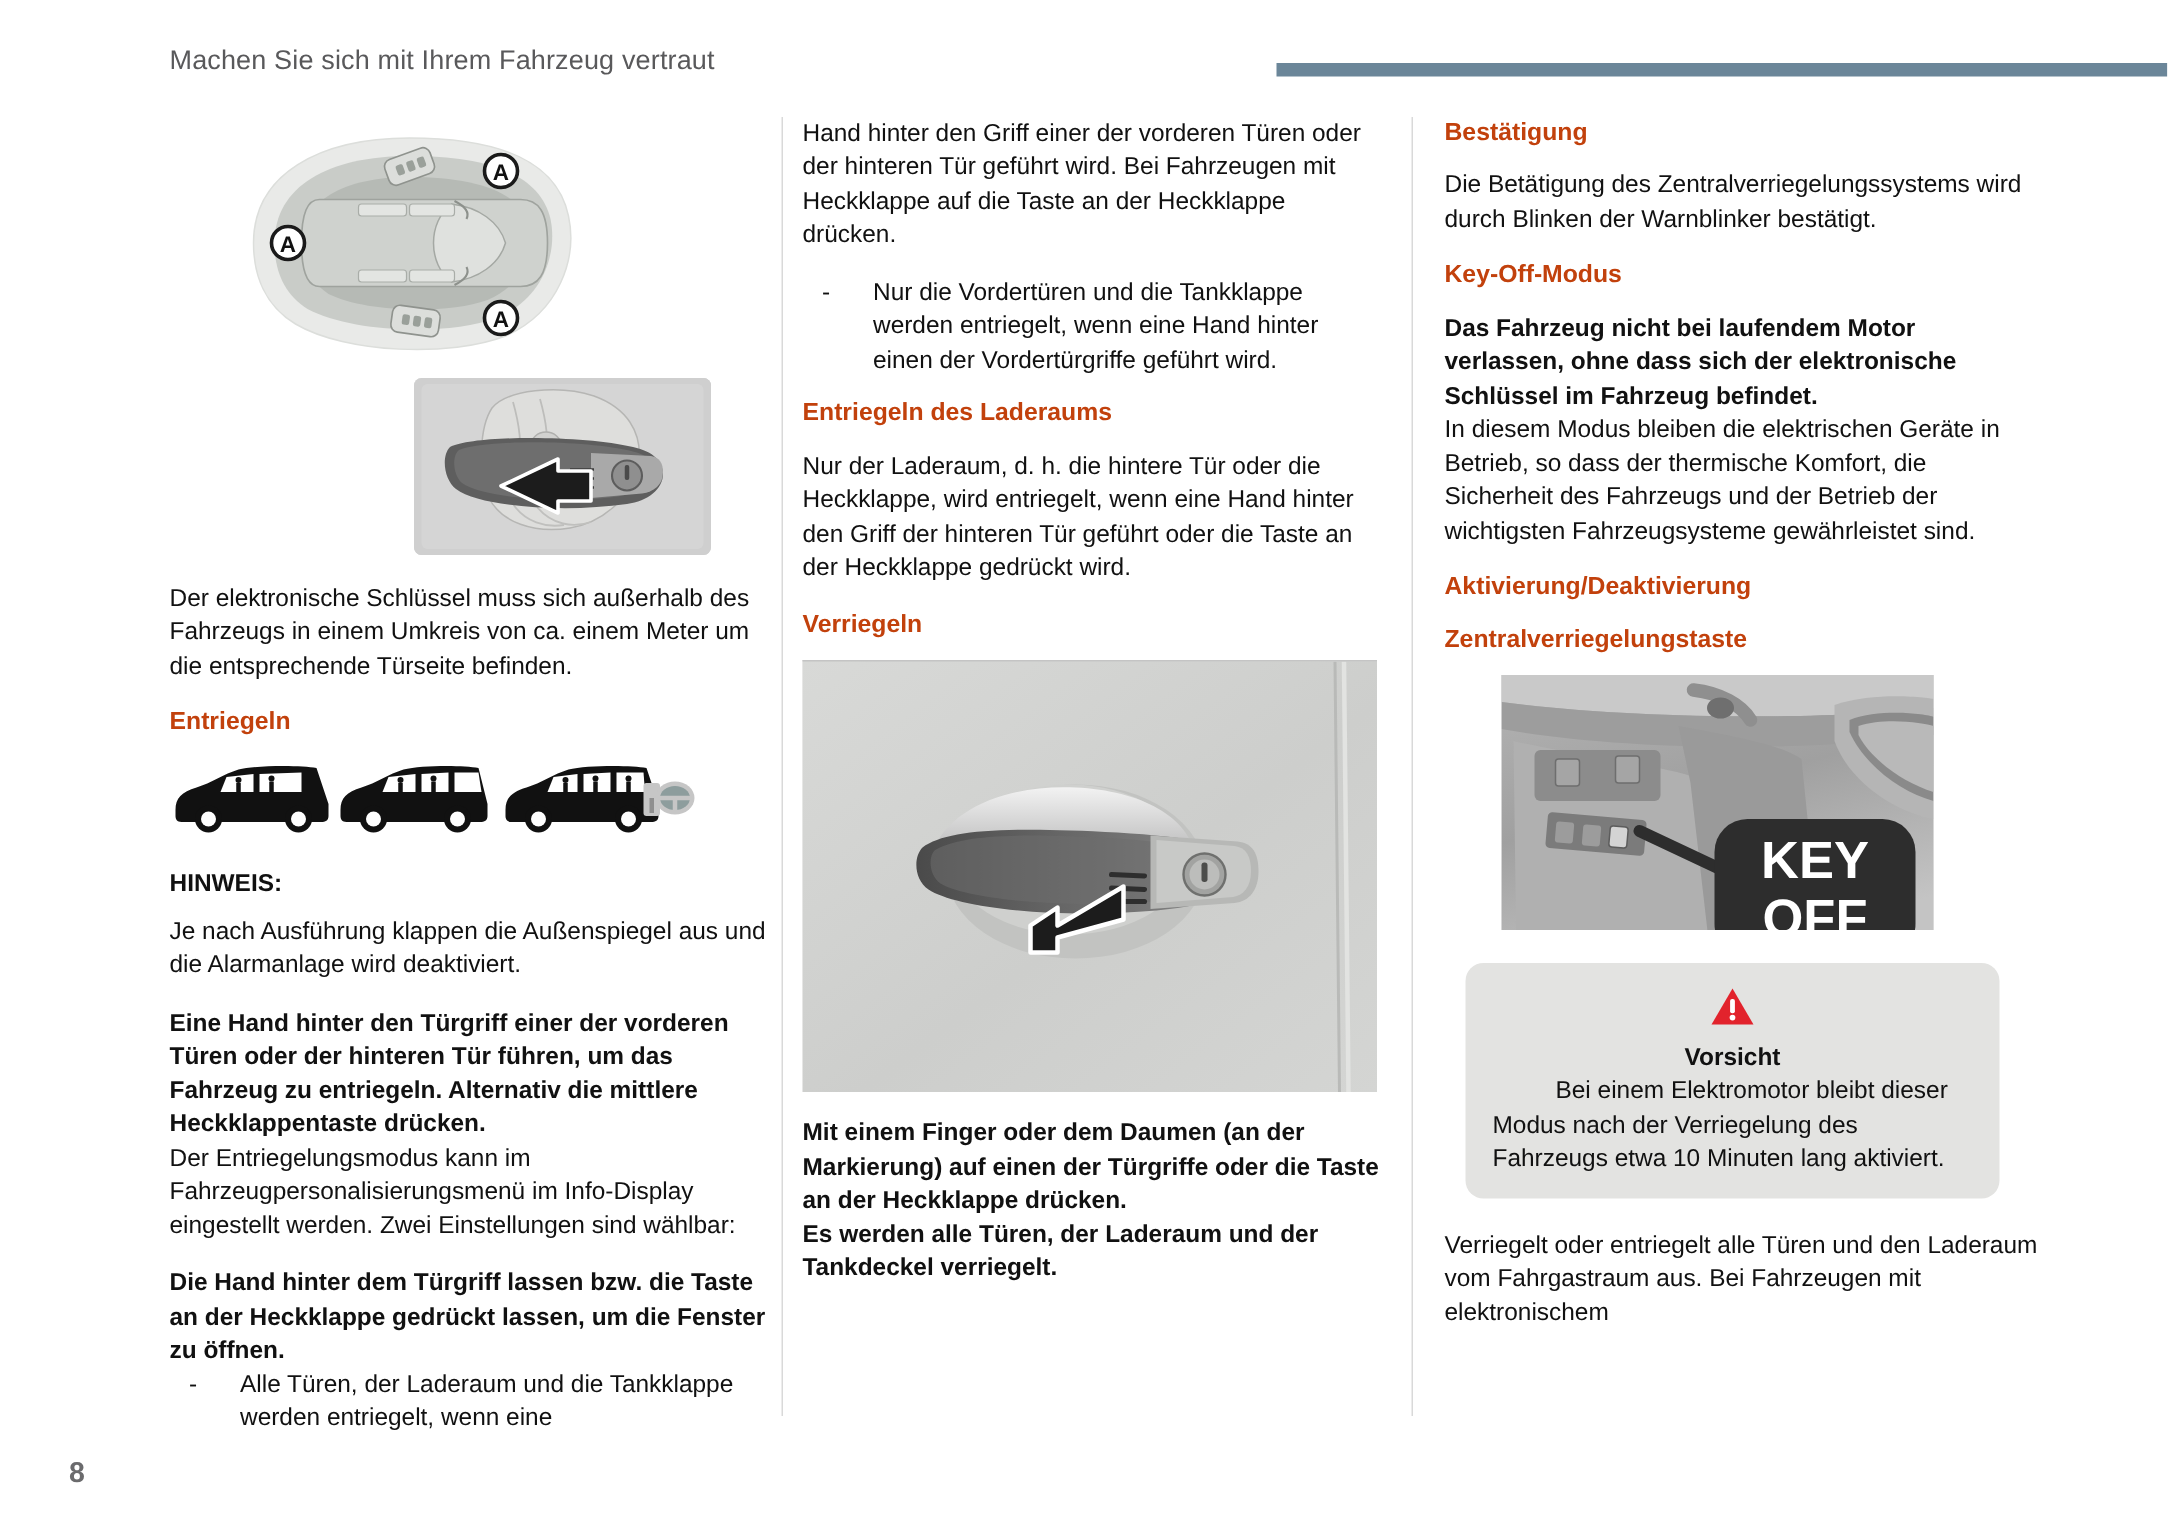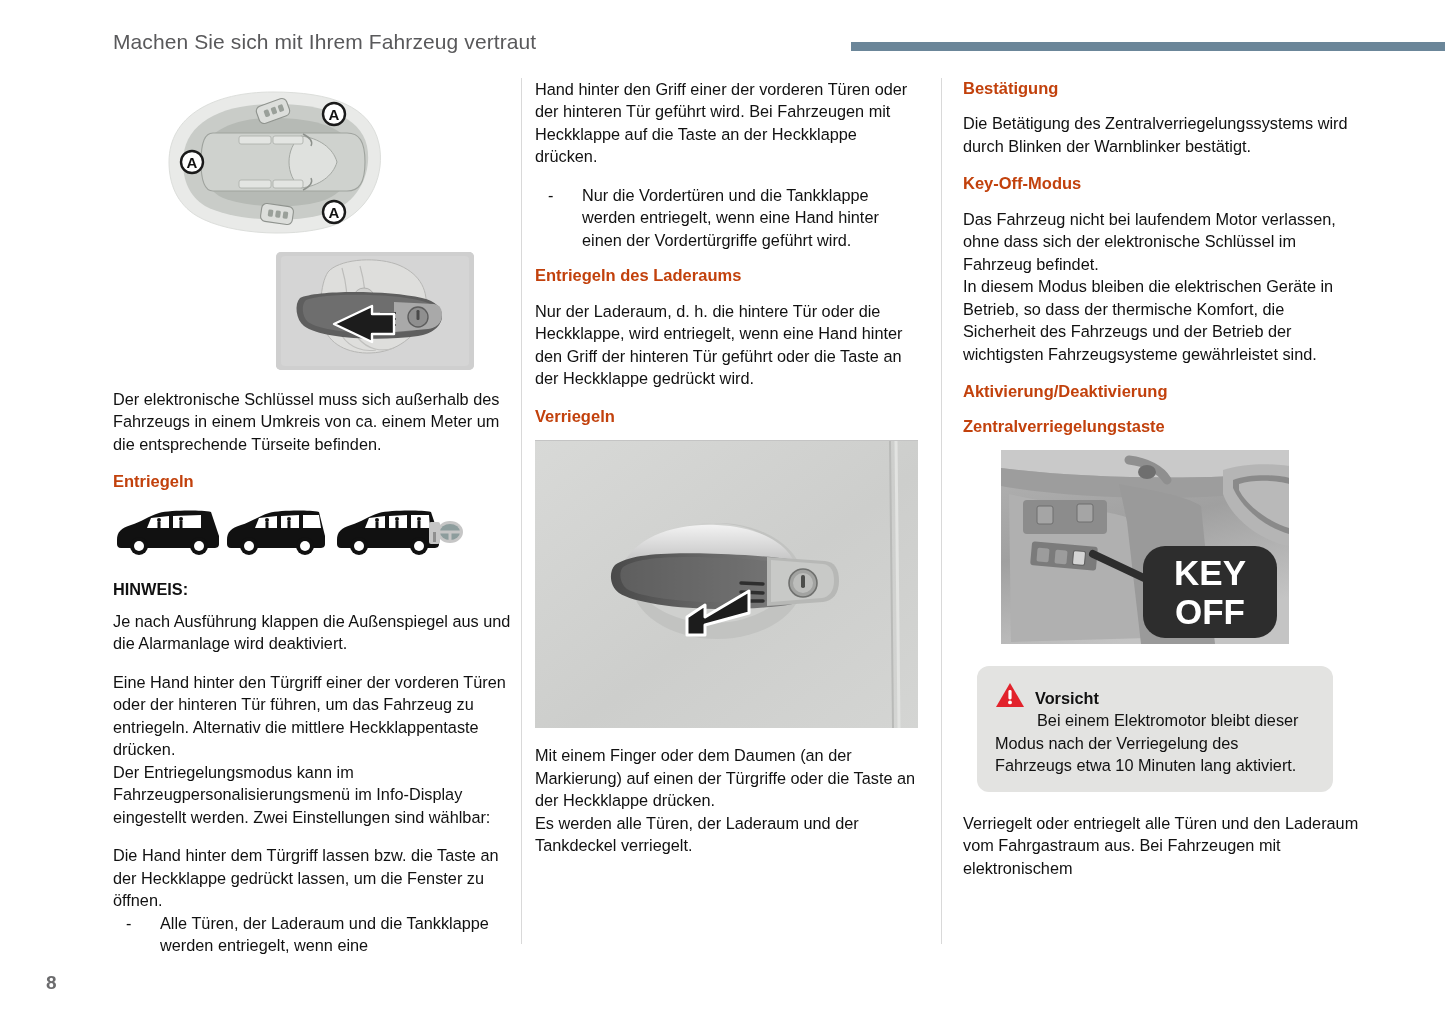--- a/index.html
+++ b/index.html
@@ -25,21 +25,21 @@
     position: absolute;
     top: 30px;
     left: 0;
     width: 1445px;
     height: 30px;
   }
   .header-title {
     position: absolute;
     left: 113px;
     top: 0px;
-    font-size: 21px;
+    font-size: 18px;
     color: #59595b;
     letter-spacing: 0.1px;
     white-space: nowrap;
   }
   .header-rule {
     position: absolute;
     left: 851px;
     top: 12px;
     width: 594px;
     height: 9px;
@@ -65,21 +65,21 @@
   .divider-1 { left: 521px; }
   .divider-2 { left: 941px; }
 
   
   p.body, .bullet-text {
     font-size: 16.3px;
     line-height: 1.38;
     margin: 0 0 16px 0;
     color: #111111;
   }
-  p.tight { margin-bottom: 0; }
+  p.tight { margin-bottom: 0; font-weight: bold; }
   h3.sec {
     font-size: 16.5px;
     font-weight: bold;
     margin: 0 0 13px 0;
     line-height: 1.3;
     color: #c2410c;
   }
   .note-label {
     font-size: 16.3px;
     font-weight: bold;
@@ -132,41 +132,42 @@
     width: 383px;
     height: 287px;
     margin: 4px 0 16px 0;
     background: #d3d4d2;
     position: relative;
     overflow: hidden;
     border-top: 1px solid #c4c4c4;
   }
   .fig-keyoff {
     width: 288px;
-    height: 194px;
+    height: 170px;
     margin: 6px 0 22px 38px;
     background: #b9b9b9;
     position: relative;
     overflow: hidden;
   }
 
   
   .caution {
     background: #e3e3e1;
     border-radius: 12px;
     padding: 14px 18px 15px 18px;
     margin: 8px 0 20px 14px;
     width: 356px;
     box-sizing: border-box;
     position: relative;
   }
   .caution-head {
     display: flex;
-    align-items: flex-end;
+    align-items: center;
     gap: 10px;
+    flex-direction: column;
   }
   .warn-tri { flex: 0 0 auto; margin-top: 2px;}
   .caution-title {
     font-size: 16.3px;
     font-weight: bold;
     line-height: 1.3;
   }
   .caution-body {
     font-size: 16.3px;
     line-height: 1.38;

